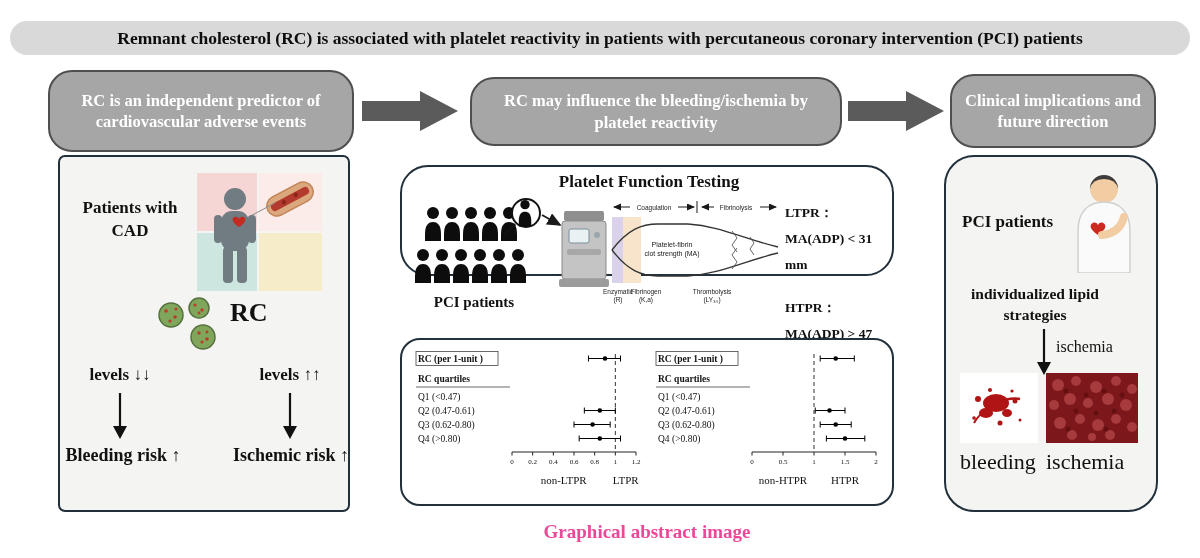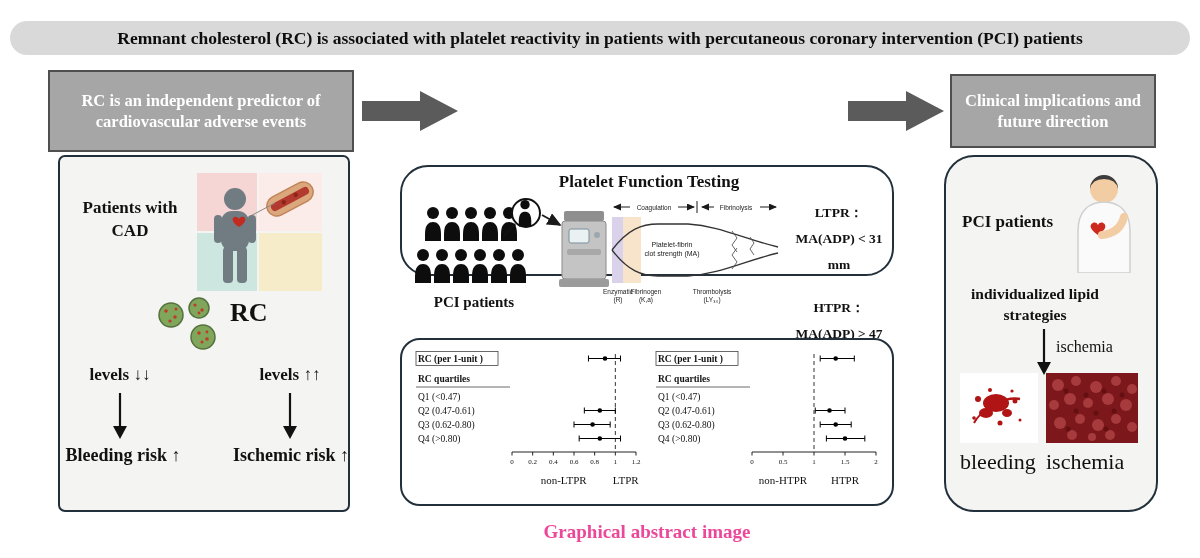--- a/index.html
+++ b/index.html
@@ -5,21 +5,21 @@
   *{margin:0;padding:0;box-sizing:border-box}
   html,body{width:1200px;height:558px;background:#ffffff;overflow:hidden;
     font-family:"Liberation Serif",serif;color:#111}
   .canvas{position:relative;width:1200px;height:558px;background:#fff}
   .abs{position:absolute}
 
   .banner{left:10px;top:21px;width:1180px;height:34px;background:#d9d9d9;
     border-radius:17px;display:flex;align-items:center;justify-content:center;
     font-weight:bold;font-size:17.5px;color:#0d0d0d}
 
-  .flow-box{background:#a6a6a6;border:2px solid #4f4f4f;border-radius:0;
+  .flow-box{background:#a6a6a6;border:2px solid #4f4f4f;border-radius:24px;
     color:#ffffff;font-weight:bold;font-size:16.5px;line-height:1.3;
     display:flex;align-items:center;justify-content:center;text-align:center;
     padding:4px 12px}
   .fb1{left:48px;top:70px;width:306px;height:82px}
   .fb2{left:470px;top:77px;width:372px;height:69px}
   .fb3{left:950px;top:74px;width:206px;height:74px}
   .fa1{left:362px;top:89px}
   .fa2{left:848px;top:89px}
 
   .panel{border:2.5px solid #22303c;background:#ffffff}
@@ -30,21 +30,21 @@
   .p-right{left:944px;top:155px;width:214px;height:357px;border-radius:30px}
 
   .cad-patients{left:14px;top:40px;width:112px;font-size:17px;font-weight:bold;
     text-align:center;line-height:1.35}
   .rc-big{left:170px;top:141px;font-size:26px;font-weight:bold}
   .lvl{width:104px;font-size:17px;font-weight:bold;text-align:center}
   .risk{width:122px;font-size:18px;font-weight:bold;text-align:center;line-height:1.35}
 
   .pft-title{left:0;top:5px;width:494px;text-align:center;font-weight:bold;font-size:17px}
   .pci-label{left:8px;top:127px;width:128px;text-align:center;font-weight:bold;font-size:15px}
-  .criteria{left:383px;top:33px;width:108px;text-align:center;font-weight:bold;
+  .criteria{left:383px;top:33px;width:108px;font-weight:bold;
     font-size:13.5px;line-height:26px}
   .criteria .sp{margin-top:17px}
 
   .pci-label-r{left:16px;top:55px;font-size:17px;font-weight:bold}
   .strategy{left:8px;top:127px;width:162px;text-align:center;font-weight:bold;
     font-size:15.5px;line-height:1.35}
   .decrease{left:110px;top:181px;font-size:16px}
   .img-label{top:292px;font-size:22px;text-align:left}
 
   .caption{left:400px;top:521px;width:494px;text-align:center;font-weight:bold;
@@ -61,20 +61,23 @@
   <div class="abs banner">
     <span>Remnant cholesterol (RC) is associated with platelet reactivity in patients with percutaneous coronary intervention (PCI) patients</span>
   </div>
 
   <div class="abs flow-box fb1">
     <span>RC is an independent predictor of cardiovascular adverse events</span>
   </div>
   <svg class="abs fa1" width="96" height="44" viewBox="0 0 96 44">
     <polygon points="0,12 58,12 58,2 96,22 58,42 58,32 0,32" fill="#5b5b5b"></polygon>
   </svg>
+  <div class="abs flow-box fb2">
+    <span>RC may influence the bleeding/ischemia by platelet reactivity</span>
+  </div>
   <svg class="abs fa2" width="96" height="44" viewBox="0 0 96 44">
     <polygon points="0,12 58,12 58,2 96,22 58,42 58,32 0,32" fill="#5b5b5b"></polygon>
   </svg>
   <div class="abs flow-box fb3">
     <span>Clinical implications and future direction</span>
   </div>
 
   <div class="abs panel gray p-left">
     <div class="abs cad-patients">Patients with CAD</div>
 

